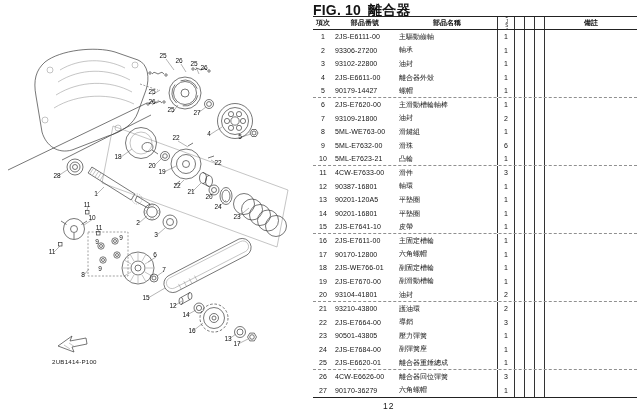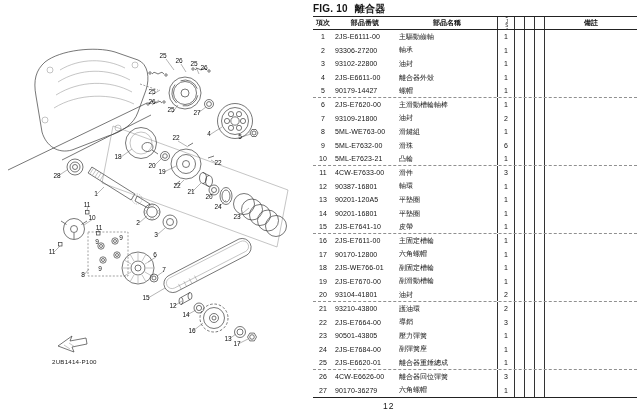--- a/index.html
+++ b/index.html
@@ -11,21 +11,21 @@
   
   #diagram{position:absolute;left:0;top:0;width:312px;height:411px;}
   .ln{fill:none;stroke:#3c3c3c;stroke-width:0.7;}
   .lt{fill:none;stroke:#8a8a8a;stroke-width:0.5;}
   .leader{fill:none;stroke:#5a5a5a;stroke-width:0.45;}
   .dash{fill:none;stroke:#555;stroke-width:0.55;stroke-dasharray:2 1.6;}
   text.callout{font-size:6.5px;fill:#101010;font-family:"Liberation Sans",sans-serif;}
   text.dwgno{font-size:6.2px;fill:#222;letter-spacing:0.2px;font-family:"Liberation Sans",sans-serif;}
   
   *{box-sizing:border-box;}
-  #fig-title{position:absolute;left:313px;top:2px;font-size:10px;font-weight:bold;letter-spacing:0.2px;white-space:nowrap;text-align:right;}
+  #fig-title{position:absolute;left:313px;top:2px;font-size:14px;font-weight:bold;letter-spacing:0.2px;white-space:nowrap;text-align:right;}
   #fig-title .gap{display:inline-block;width:7px;}
   #ptable{position:absolute;left:313px;top:16px;width:324px;border-top:1px solid #222;border-bottom:1px solid #222;background:#fff;}
   .hrow{display:flex;height:13px;border-bottom:1.5px solid #222;font-size:7px;font-weight:bold;align-items:center;}
   .prow{display:flex;height:13.6px;font-size:7px;align-items:center;}
   .prow.group{border-bottom:1px dashed #909090;}
   .c-no{width:20px;text-align:center;flex:none;}
   .c-pn{width:64px;padding-left:2px;letter-spacing:0.1px;flex:none;white-space:nowrap;}
   .c-nm{width:100px;padding-left:2px;flex:none;white-space:nowrap;overflow:hidden;}
   .c-q{width:18px;flex:none;border-left:1px solid #333;border-right:1px solid #333;align-self:stretch;display:flex;align-items:center;justify-content:center;overflow:hidden;}
   .c-e{width:10px;flex:none;border-right:1px solid #333;align-self:stretch;}

